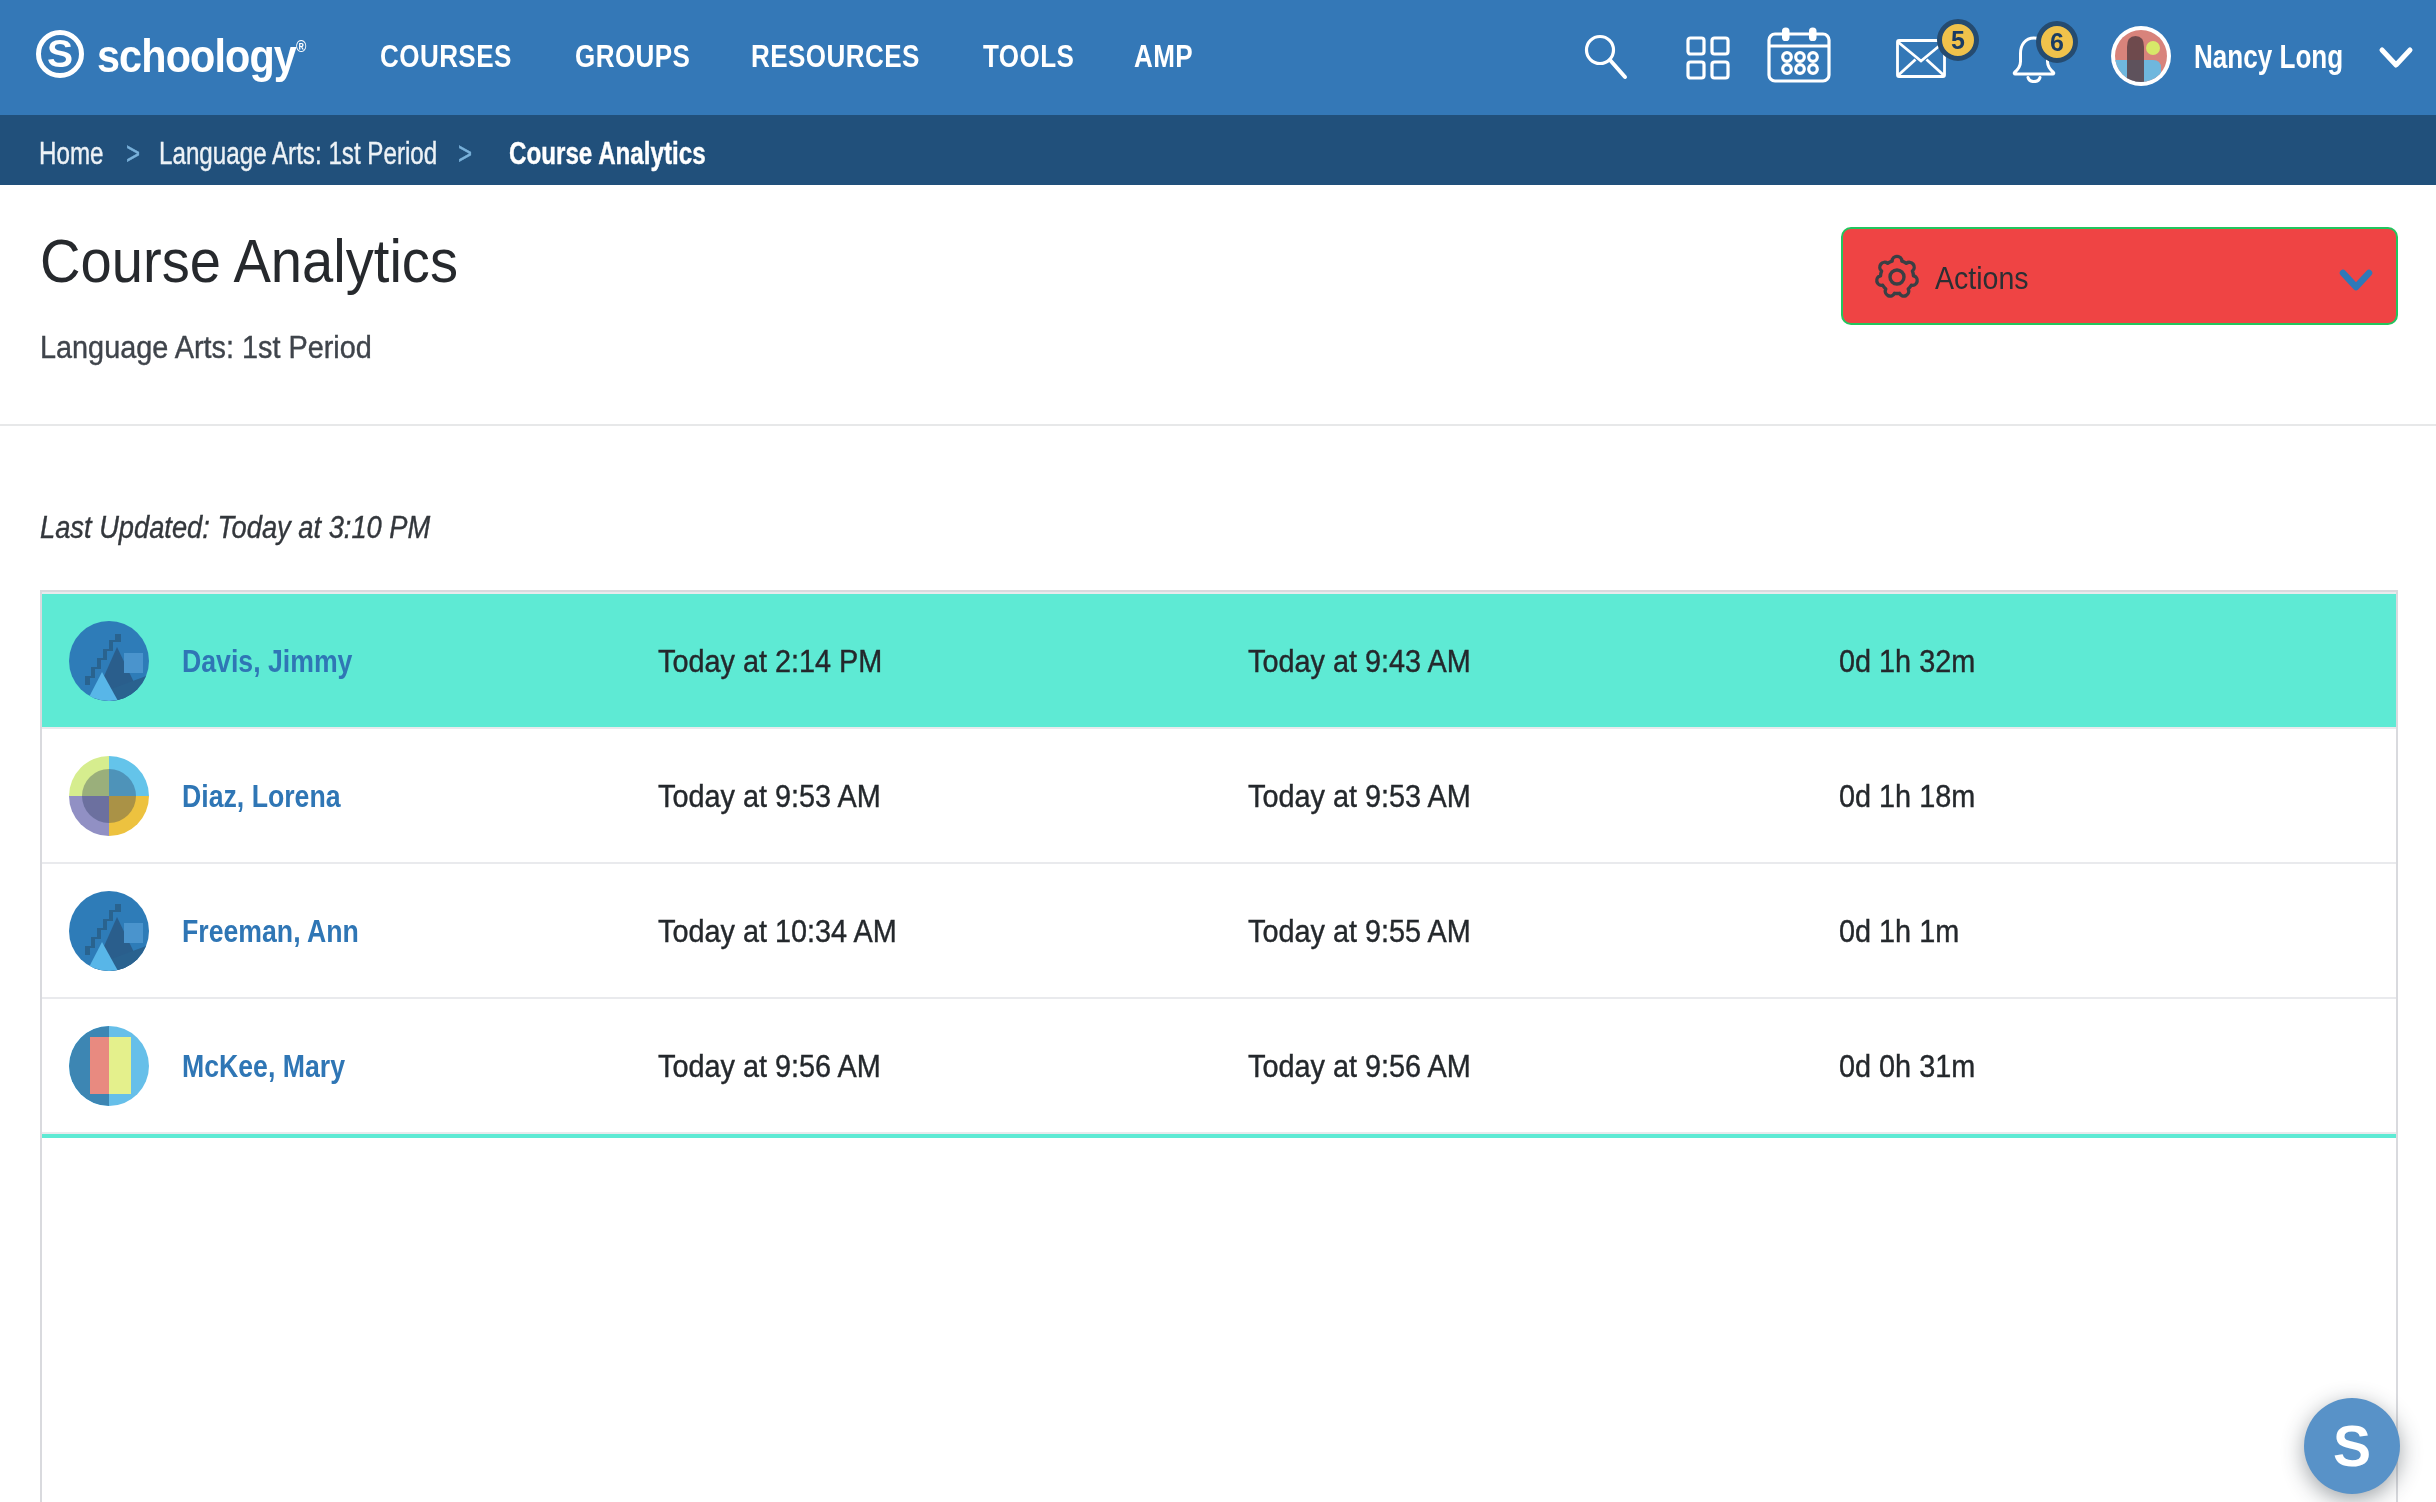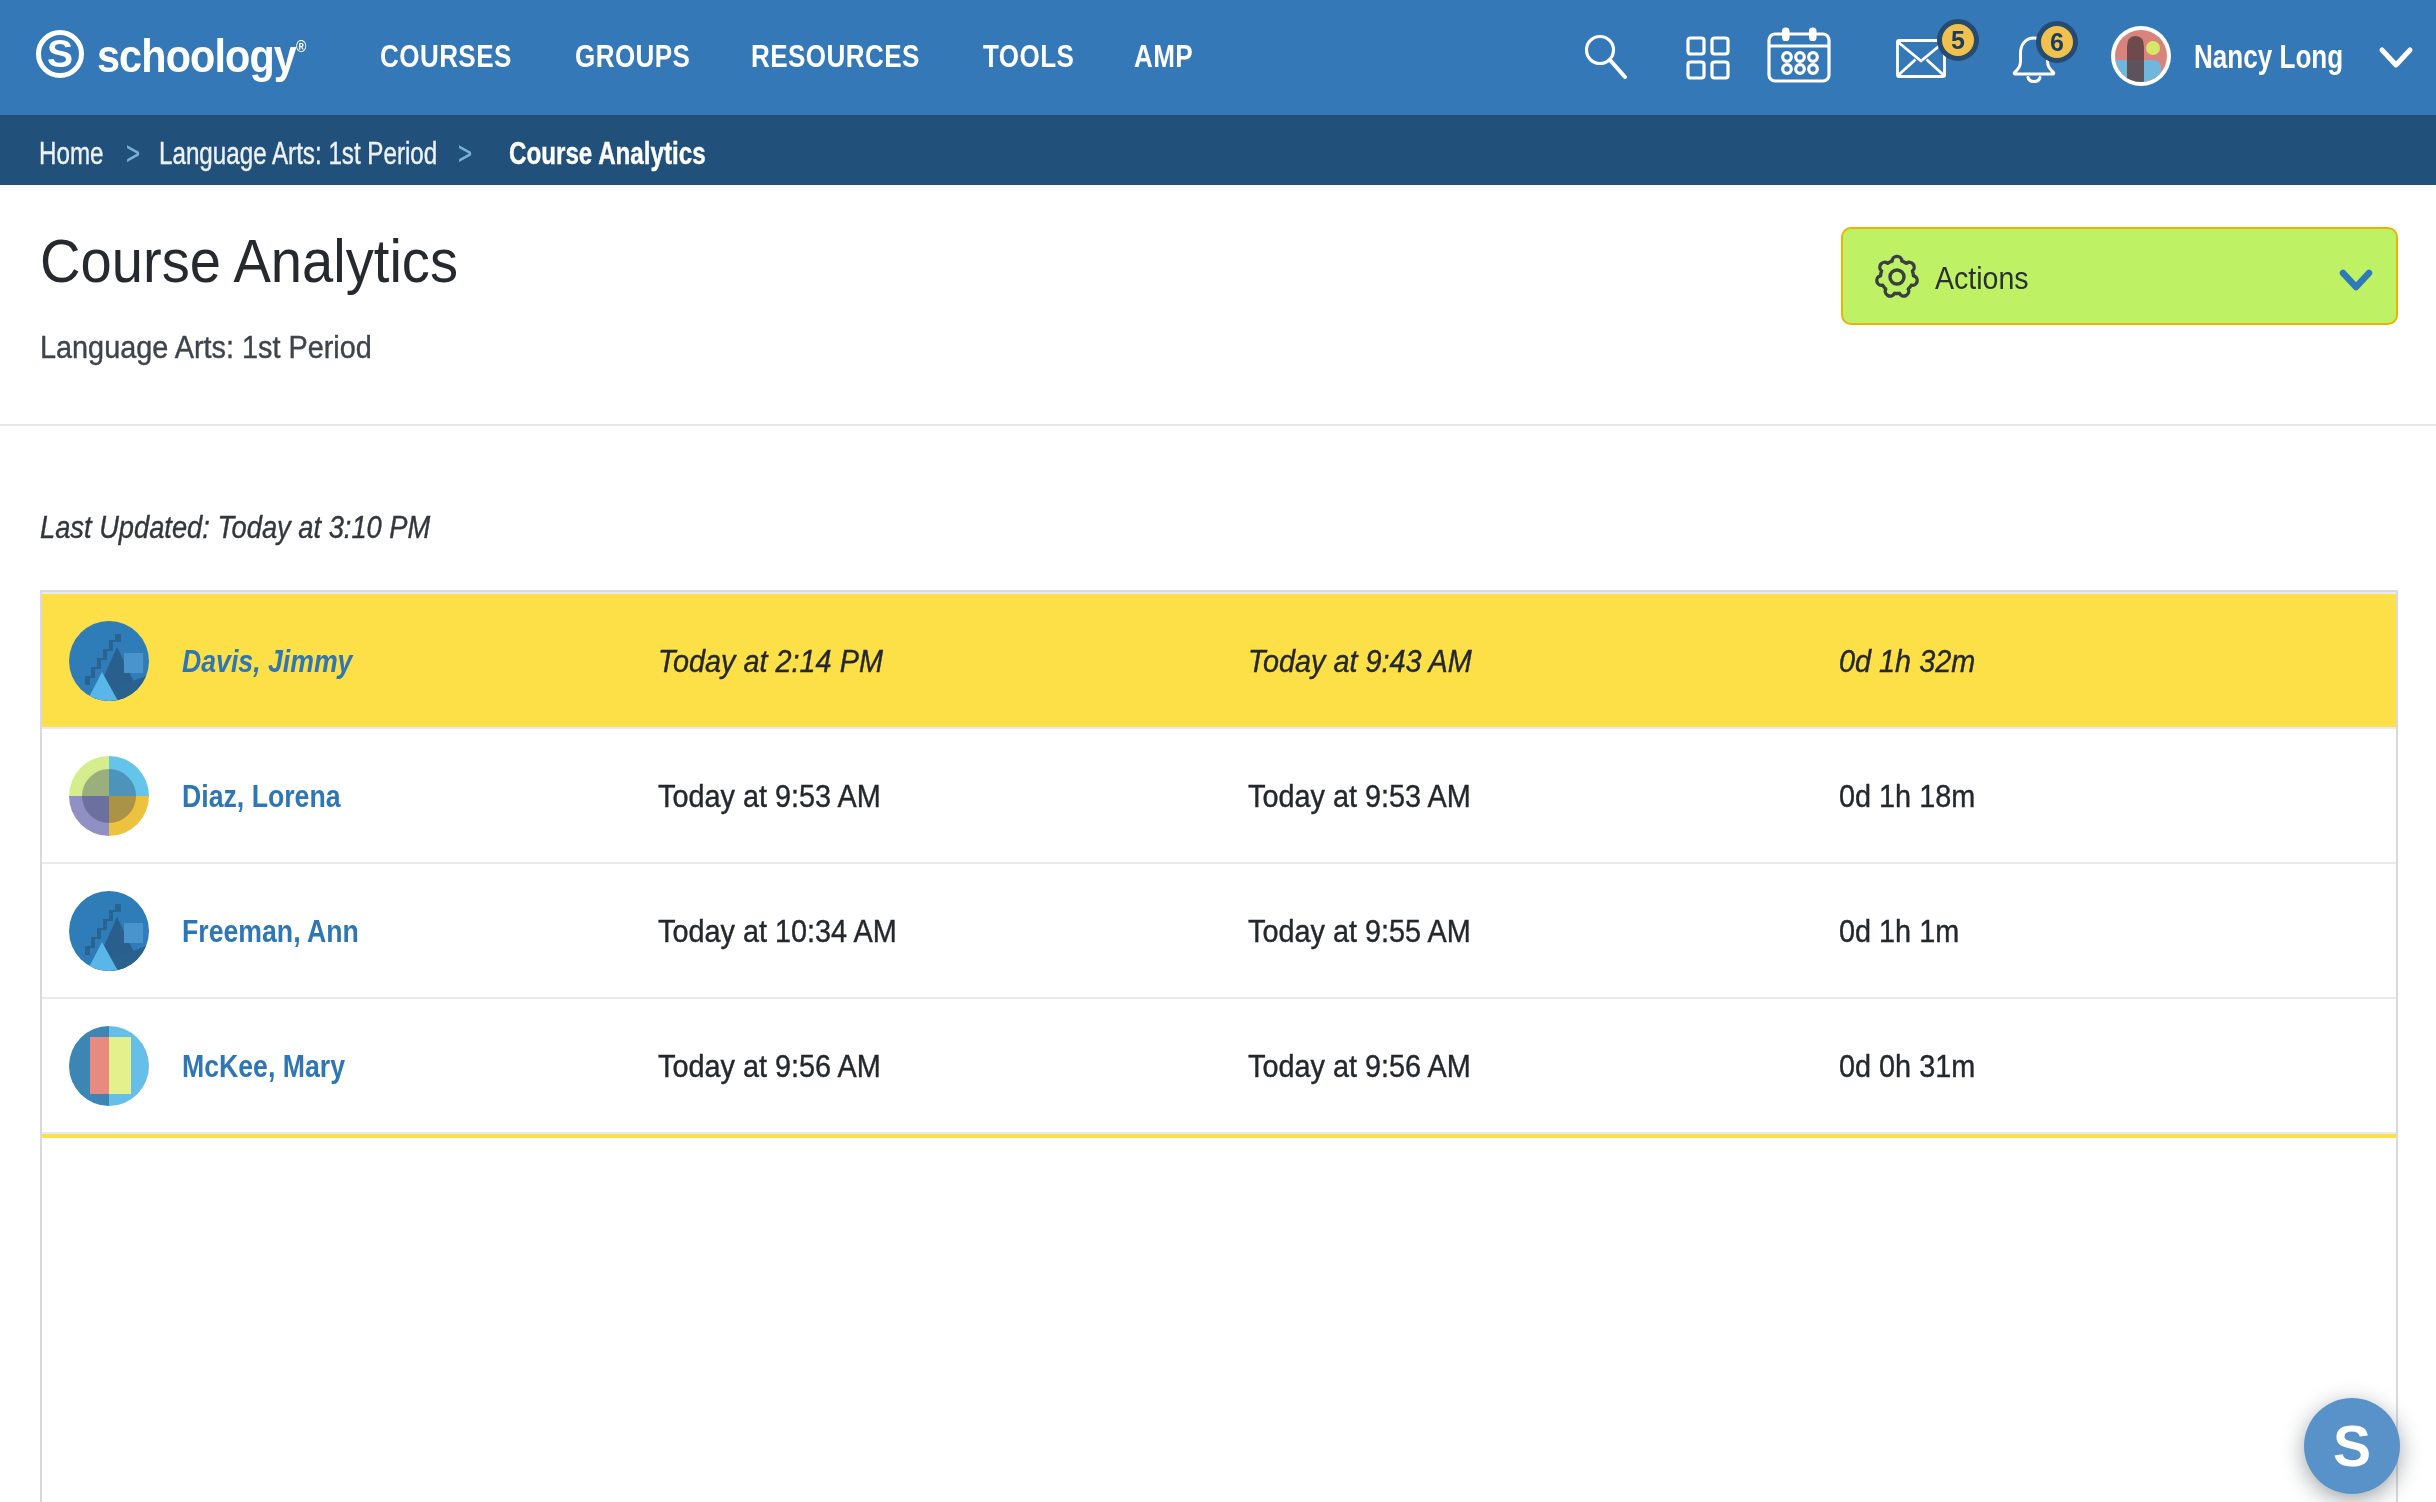--- a/index.html
+++ b/index.html
@@ -25,34 +25,34 @@
   .crumb span { position:absolute; top:21px; font-size:31px; color:#EDF2F6;
     transform:scaleX(0.78); transform-origin:left center; }
   .crumb .sep { color:#79B1DA; }
   .crumb .cur { color:#fff; font-weight:bold; }
   
   .h1 { position:absolute; left:40px; top:226px; font-size:61px; font-weight:normal; color:#26292D;
     letter-spacing:0px; transform:scaleX(0.92); transform-origin:left center; }
   .sub { position:absolute; left:40px; top:330px; font-size:31px; color:#3F444B;
     transform:scaleX(0.93); transform-origin:left center; }
   .actions { position:absolute; left:1841px; top:227px; width:557px; height:98px;
-    border:2px solid #eab308; border-radius:10px; background:#bef264; }
+    border:2px solid #22c55e; border-radius:10px; background:#ef4444; }
   .actions .lbl { position:absolute; left:92px; top:32px; font-size:31px; color:#2B2F33;
     transform:scaleX(0.92); transform-origin:left center; }
   .divider { position:absolute; left:0; top:424px; width:2436px; height:2px; background:#E7E8E9; }
   .lastupd { position:absolute; left:40px; top:510px; font-size:31px; font-style:italic; color:#33373C;
     transform:scaleX(0.88); transform-origin:left center; }
   
   .tbl { position:absolute; left:40px; top:590px; width:2358px; height:912px;
     border:2px solid #D9DADE; border-bottom:none; background:#fff; }
   .thead { position:relative; height:96px; background:#fff; }
   .th { position:absolute; top:33px; font-size:30px; color:#41474E; letter-spacing:0.4px;
     transform:scaleX(0.84); transform-origin:left center; }
   .row { position:relative; height:135px; border-top:2px solid #E9EAED; }
-  .odd { background:#fde047;font-style:italic; }
+  .odd { background:#5eead4; }
   .even { background:#fff; }
   .ava { position:absolute; left:27px; top:27px; width:80px; height:80px; }
   .nm { position:absolute; left:140px; top:50px; font-size:31px; font-weight:bold; color:#2F76B5;
     transform:scaleX(0.86); transform-origin:left center; }
   .c2,.c3,.c4 { transform:scaleX(0.93); transform-origin:left center; }
   .c2 { position:absolute; left:616px; top:50px; font-size:31px; color:#24282C; }
   .c3 { position:absolute; left:1206px; top:50px; font-size:31px; color:#24282C; }
   .c4 { position:absolute; left:1797px; top:50px; font-size:31px; color:#24282C; }
   
   .sbtn { position:absolute; left:2304px; top:1398px; width:96px; height:96px; border-radius:50%;

